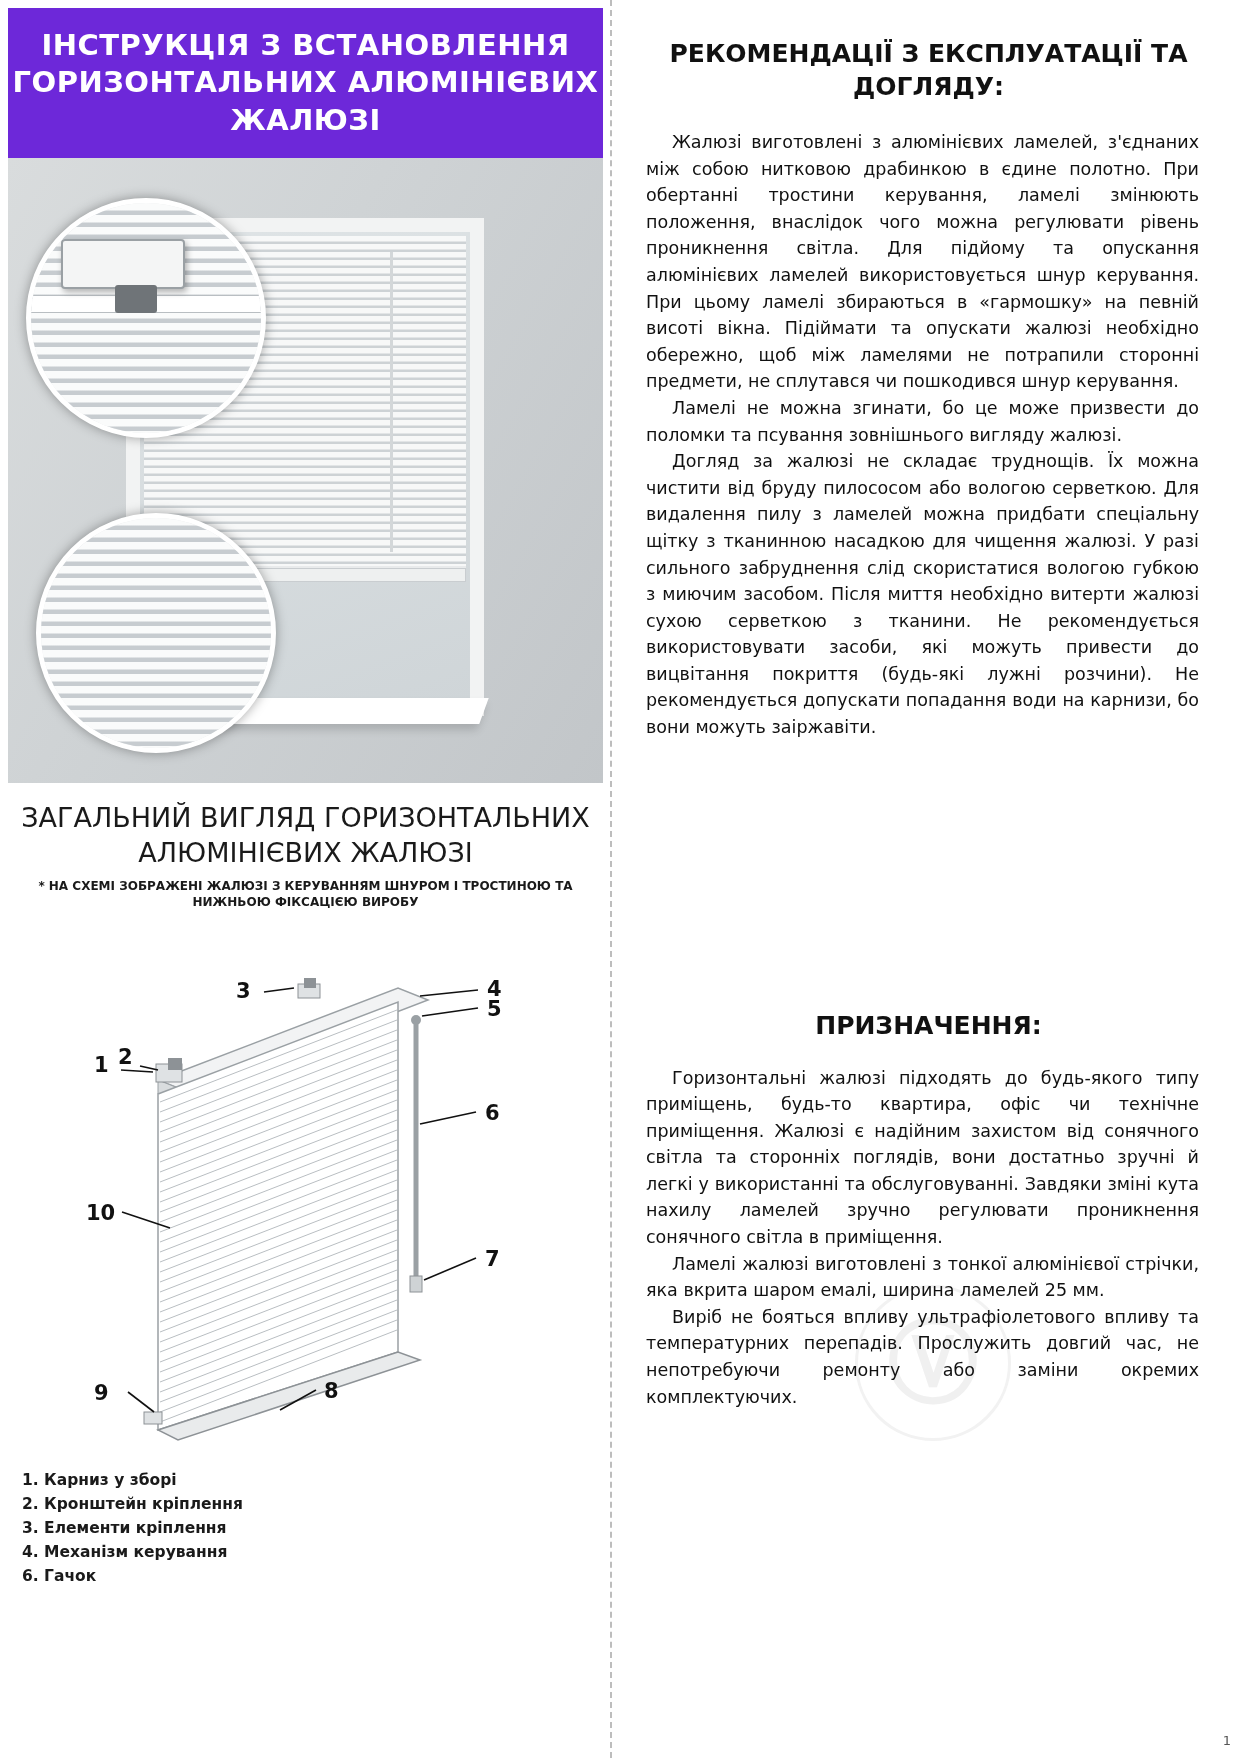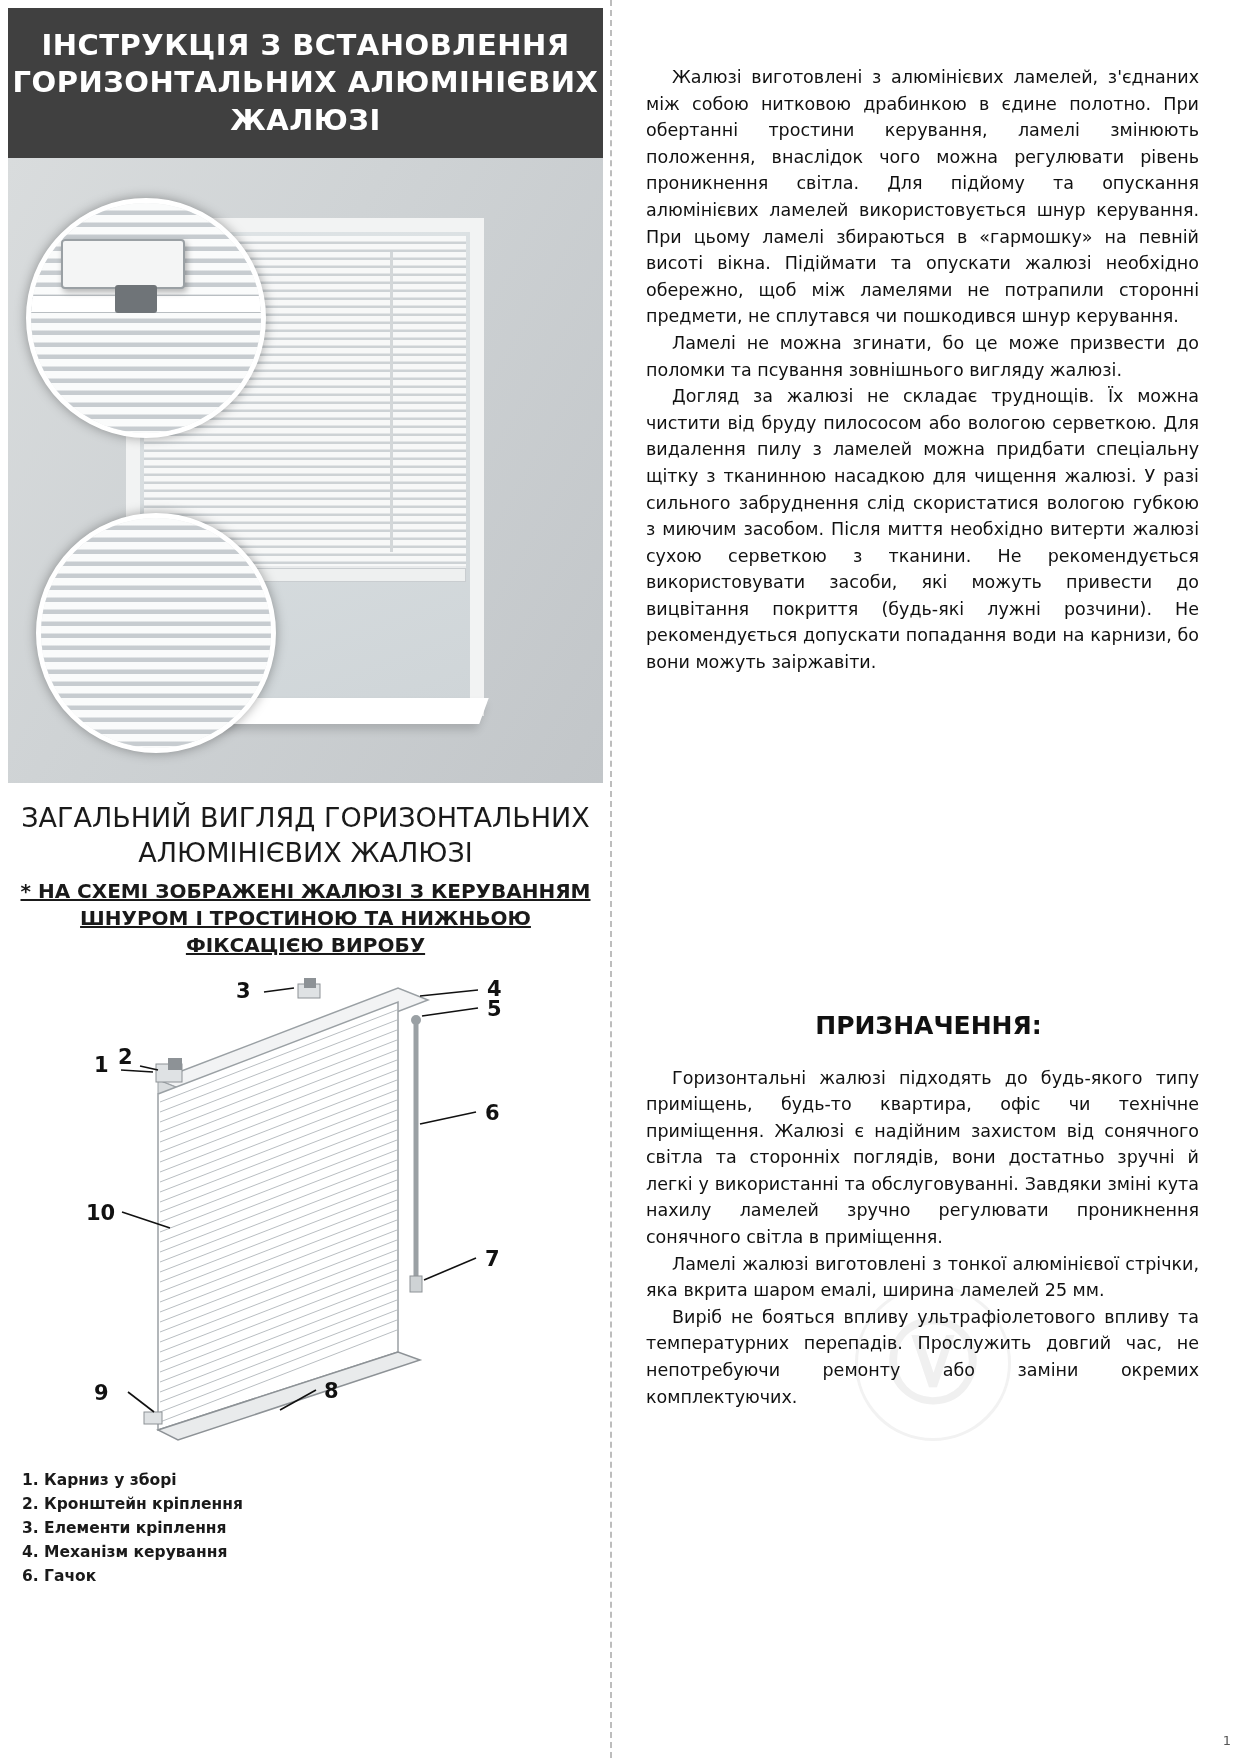--- a/index.html
+++ b/index.html
@@ -22,21 +22,21 @@
   
   .left-col{position:absolute;left:0;top:0;width:610px;height:1758px;z-index:2;}
   .right-col{position:absolute;left:612px;top:0;width:633px;height:1758px;z-index:2;}
 
   .divider{position:absolute;left:610px;top:0;width:0;height:1758px;
            border-left:2px dashed #bdbdbd;z-index:3;}
 
   
   .head-band{
     position:absolute;left:8px;top:8px;width:595px;height:150px;
-    background:#404040;color:#ffffff;display:flex;align-items:center;justify-content:center;
+    background:#6d28d9;color:#ffffff;display:flex;align-items:center;justify-content:center;
     text-align:center;
   }
   .head-band h1{
     margin:0;font-size:29px;line-height:1.28;font-weight:bold;letter-spacing:.5px;
     font-family:"DejaVu Sans", sans-serif;
   }
 
   
   .photo{
     position:absolute;left:8px;top:158px;width:595px;height:625px;
@@ -68,21 +68,21 @@
   .zc-bracket{position:absolute;left:30px;top:36px;width:120px;height:46px;background:#f4f5f5;
     border:2px solid #9aa0a4;border-radius:4px;box-shadow:2px 3px 6px rgba(0,0,0,.3);}
   .zc-bracket2{position:absolute;left:52px;top:44px;width:42px;height:28px;background:#6f7478;border-radius:3px;}
   .zc-rail{position:absolute;left:0;right:0;top:92px;height:16px;background:#ffffff;border-top:1px solid #b9bec2;border-bottom:1px solid #b9bec2;}
 
   
   .sub-title{
     position:absolute;left:8px;top:800px;width:595px;text-align:center;color:#1a1a1a;
   }
   .sub-title h2{margin:0;font-size:27px;line-height:1.3;font-weight:normal;}
-  .sub-note{margin:8px 6px 0 6px;font-size:20px;font-weight:bold;line-height:1.35;text-decoration:underline;}
+  .sub-note{margin:8px 6px 0 6px;font-size:12px;font-weight:bold;line-height:1.35;}
 
   
   .diagram{position:absolute;left:8px;top:960px;width:595px;height:500px;}
   .diagram svg{display:block;}
 
   
   .legend{position:absolute;left:22px;top:1468px;width:570px;font-size:15.5px;line-height:1.55;color:#1a1a1a;}
   .legend .cols{display:flex;gap:14px;flex-direction:column;}
   .legend .col{flex:1;}
   .legend .num{font-weight:bold;}
@@ -245,20 +245,21 @@
           <div class="num">4. Механізм керування</div>
           <div class="num">6. Гачок</div>
         </div>
       </div>
     </div>
   </div>
 
   <div class="right-col">
 
     <div class="r-block b1">
+      <h2 class="r-title">РЕКОМЕНДАЦІЇ З ЕКСПЛУАТАЦІЇ ТА ДОГЛЯДУ:</h2>
       <div class="r-body">
         <p>Жалюзі виготовлені з алюмінієвих ламелей, з'єднаних між собою нитковою драбинкою в єдине полотно. При обертанні тростини керування, ламелі змінюють положення, внаслідок чого можна регулювати рівень проникнення світла. Для підйому та опускання алюмінієвих ламелей використовується шнур керування. При цьому ламелі збираються в «гармошку» на певній висоті вікна. Підіймати та опускати жалюзі необхідно обережно, щоб між ламелями не потрапили сторонні предмети, не сплутався чи пошкодився шнур керування.</p>
         <p>Ламелі не можна згинати, бо це може призвести до поломки та псування зовнішнього вигляду жалюзі.</p>
         <p>Догляд за жалюзі не складає труднощів. Їх можна чистити від бруду пилососом або вологою серветкою. Для видалення пилу з ламелей можна придбати спеціальну щітку з тканинною насадкою для чищення жалюзі. У разі сильного забруднення слід скористатися вологою губкою з миючим засобом. Після миття необхідно витерти жалюзі сухою серветкою з тканини. Не рекомендується використовувати засоби, які можуть привести до вицвітання покриття (будь-які лужні розчини). Не рекомендується допускати попадання води на карнизи, бо вони можуть заіржавіти.</p>
       </div>
     </div>
 
     <div class="r-block b2">
       <h2 class="r-title">ПРИЗНАЧЕННЯ:</h2>
       <div class="r-body">

